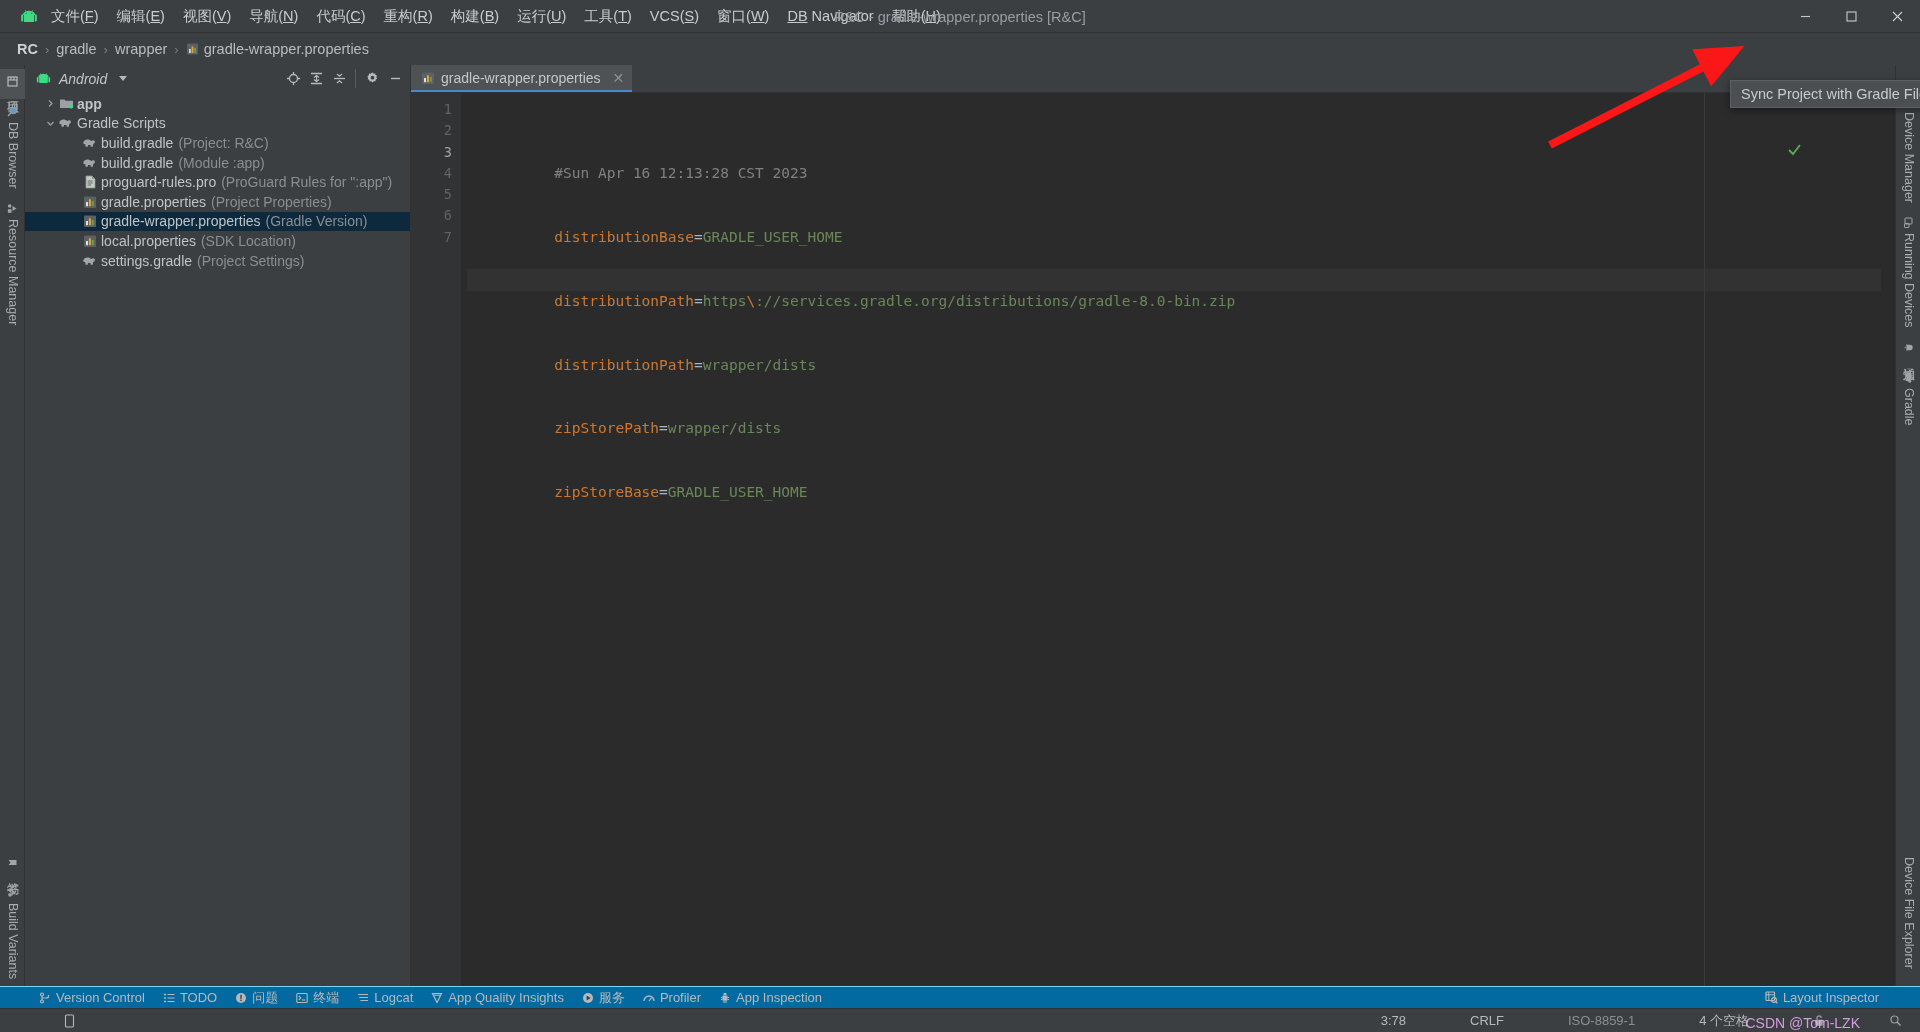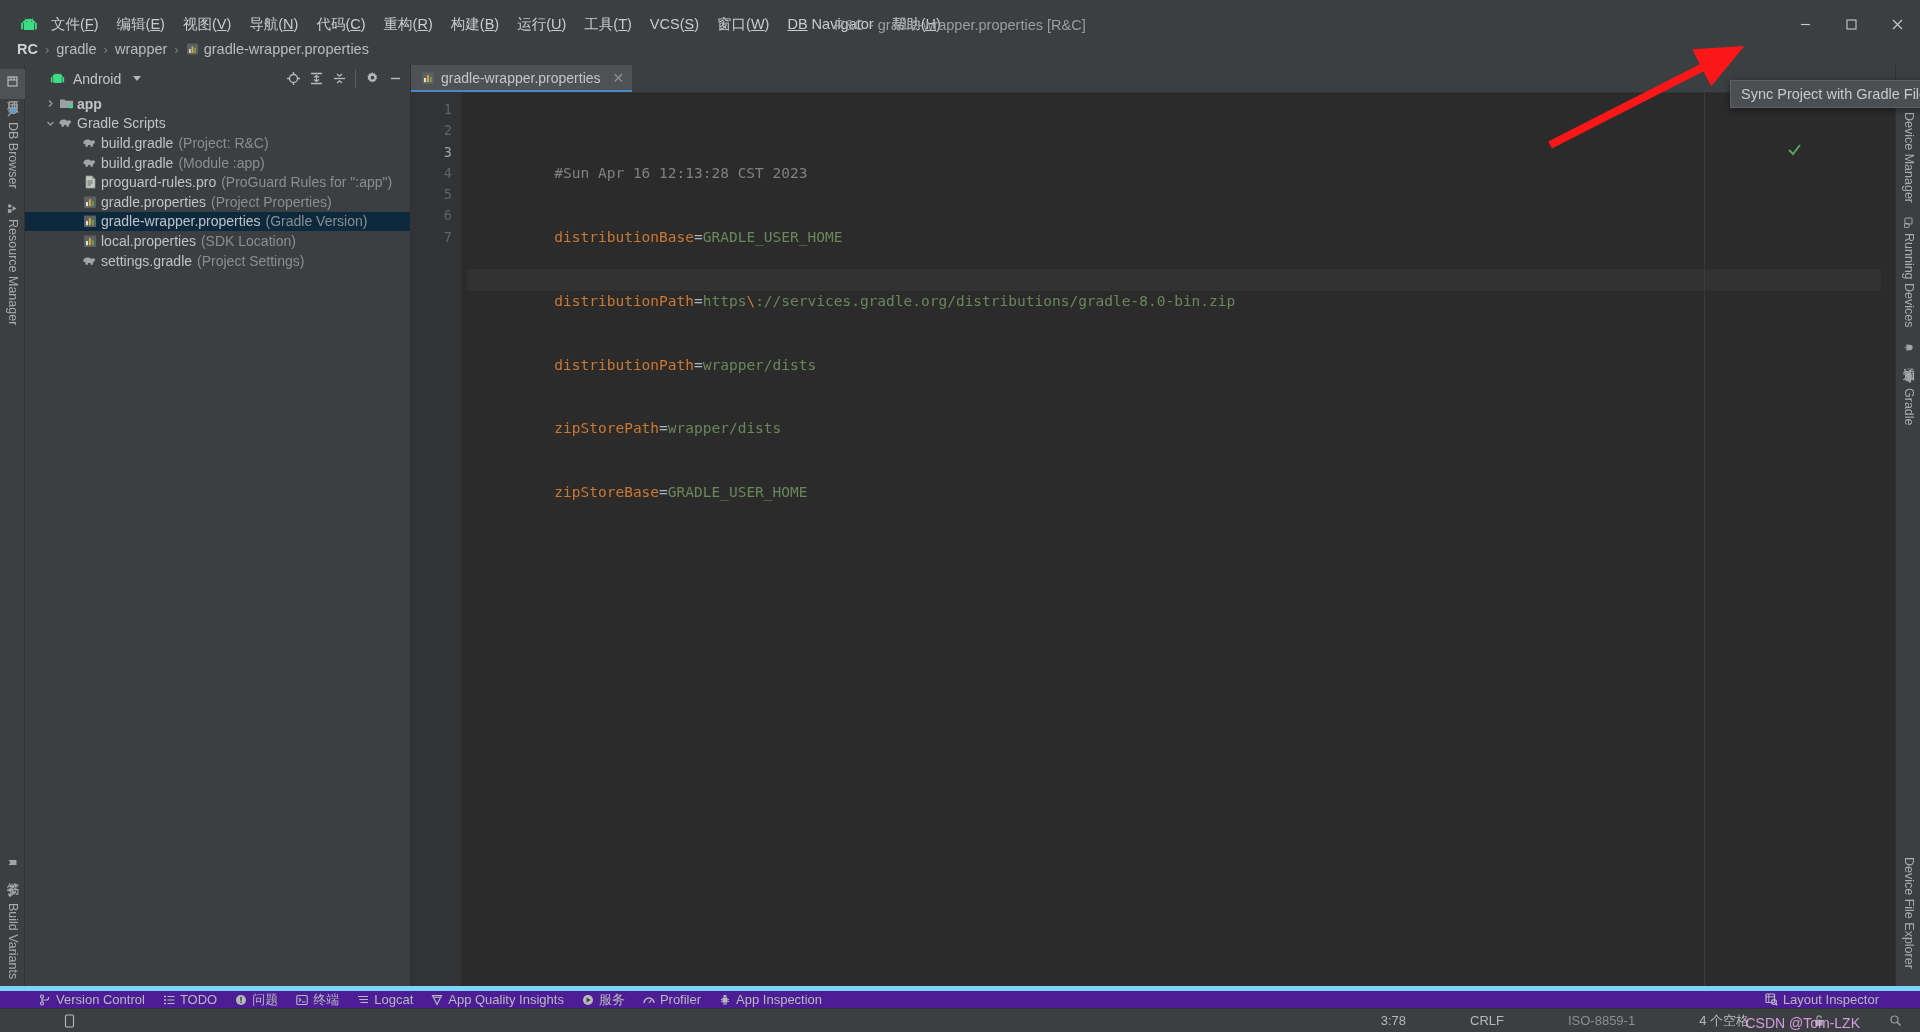--- a/index.html
+++ b/index.html
@@ -14,21 +14,20 @@
     position: relative; width: 1920px; height: 1032px;
     background: #3c3f41; color: #bbbbbb;
   }
 
   
   .menubar {
     position: absolute; left: 0; top: 0; width: 1920px; height: 33px;
     background: #3c3f41;
     display: flex; align-items: center;
     border-bottom: 1px solid #323232;
-    margin-top: 8px;
   }
   .android-logo {
     width: 26px; height: 33px; margin-left: 16px;
     display: flex; align-items: center; justify-content: center;
   }
   .menu-item {
     font-size: 14.5px; color: #c9ccce; padding: 4px 9px;
     white-space: nowrap; line-height: 17px;
   }
   .menu-item u { text-decoration: underline; }
@@ -104,21 +103,21 @@
   }
 
   
   .project-panel {
     position: absolute; left: 25px; top: 65px; width: 386px; bottom: 46px;
     background: #3c3f41; border-right: 1px solid #323232;
     display: flex; flex-direction: column;
   }
   .panel-header {
     height: 27px; display: flex; align-items: center;
-    padding: 0 4px 0 24px; flex: none;
+    padding: 0 4px 0 10px; flex: none; font-style: italic;
   }
   .panel-title {
     font-size: 14px; color: #c2c5c7; display: flex;
     align-items: center; gap: 7px;
   }
   .panel-header-actions {
     margin-left: auto; display: flex; align-items: center; gap: 1px;
   }
   .hdr-btn {
     width: 22px; height: 22px; display: flex; align-items: center;
@@ -197,22 +196,22 @@
     z-index: 40; white-space: nowrap;
   }
 
   
   .annot { position: absolute; left: 0; top: 0; width: 1920px; height: 1032px;
            pointer-events: none; z-index: 50; }
 
   
   .bottom-tools {
     position: absolute; left: 0; bottom: 24px; width: 1920px; height: 22px;
-    background: #4c1d95; display: flex; align-items: center;
-    border-top: 5px solid #7dd3fc;
+    background: #0369a1; display: flex; align-items: center;
+    border-top: 1px solid #7dd3fc;
     text-align: center;
   }
   .btool {
     display: flex; align-items: center; gap: 5px; font-size: 13px;
     color: #b6b9bb; padding: 2px 9px; white-space: nowrap;
   }
   .statusbar {
     position: absolute; left: 0; bottom: 0; width: 1920px; height: 24px;
     background: #3c3f41; display: flex; align-items: center;
     font-size: 13px; color: #b6b9bb; border-top: 1px solid #323232;

